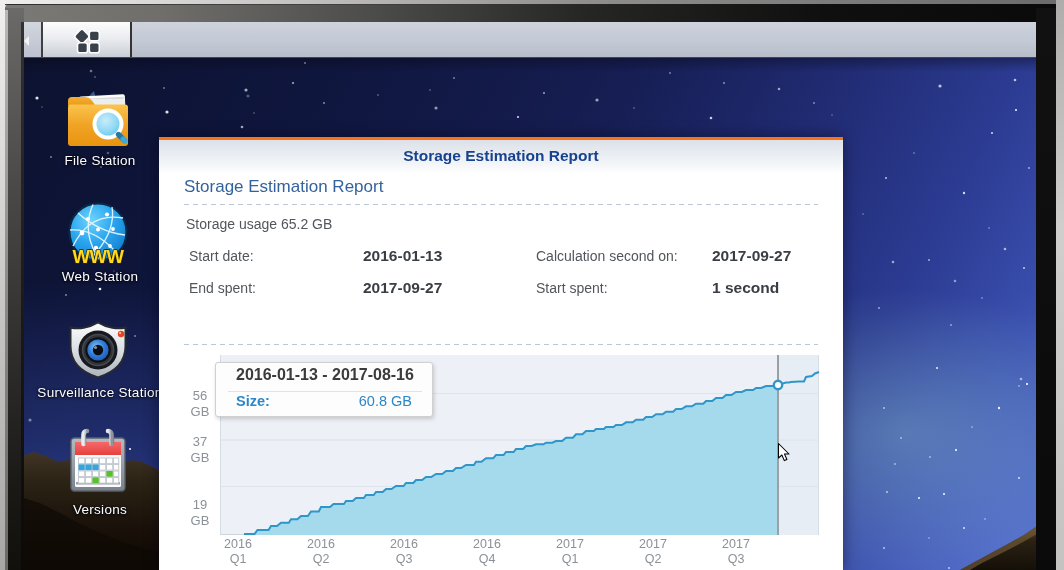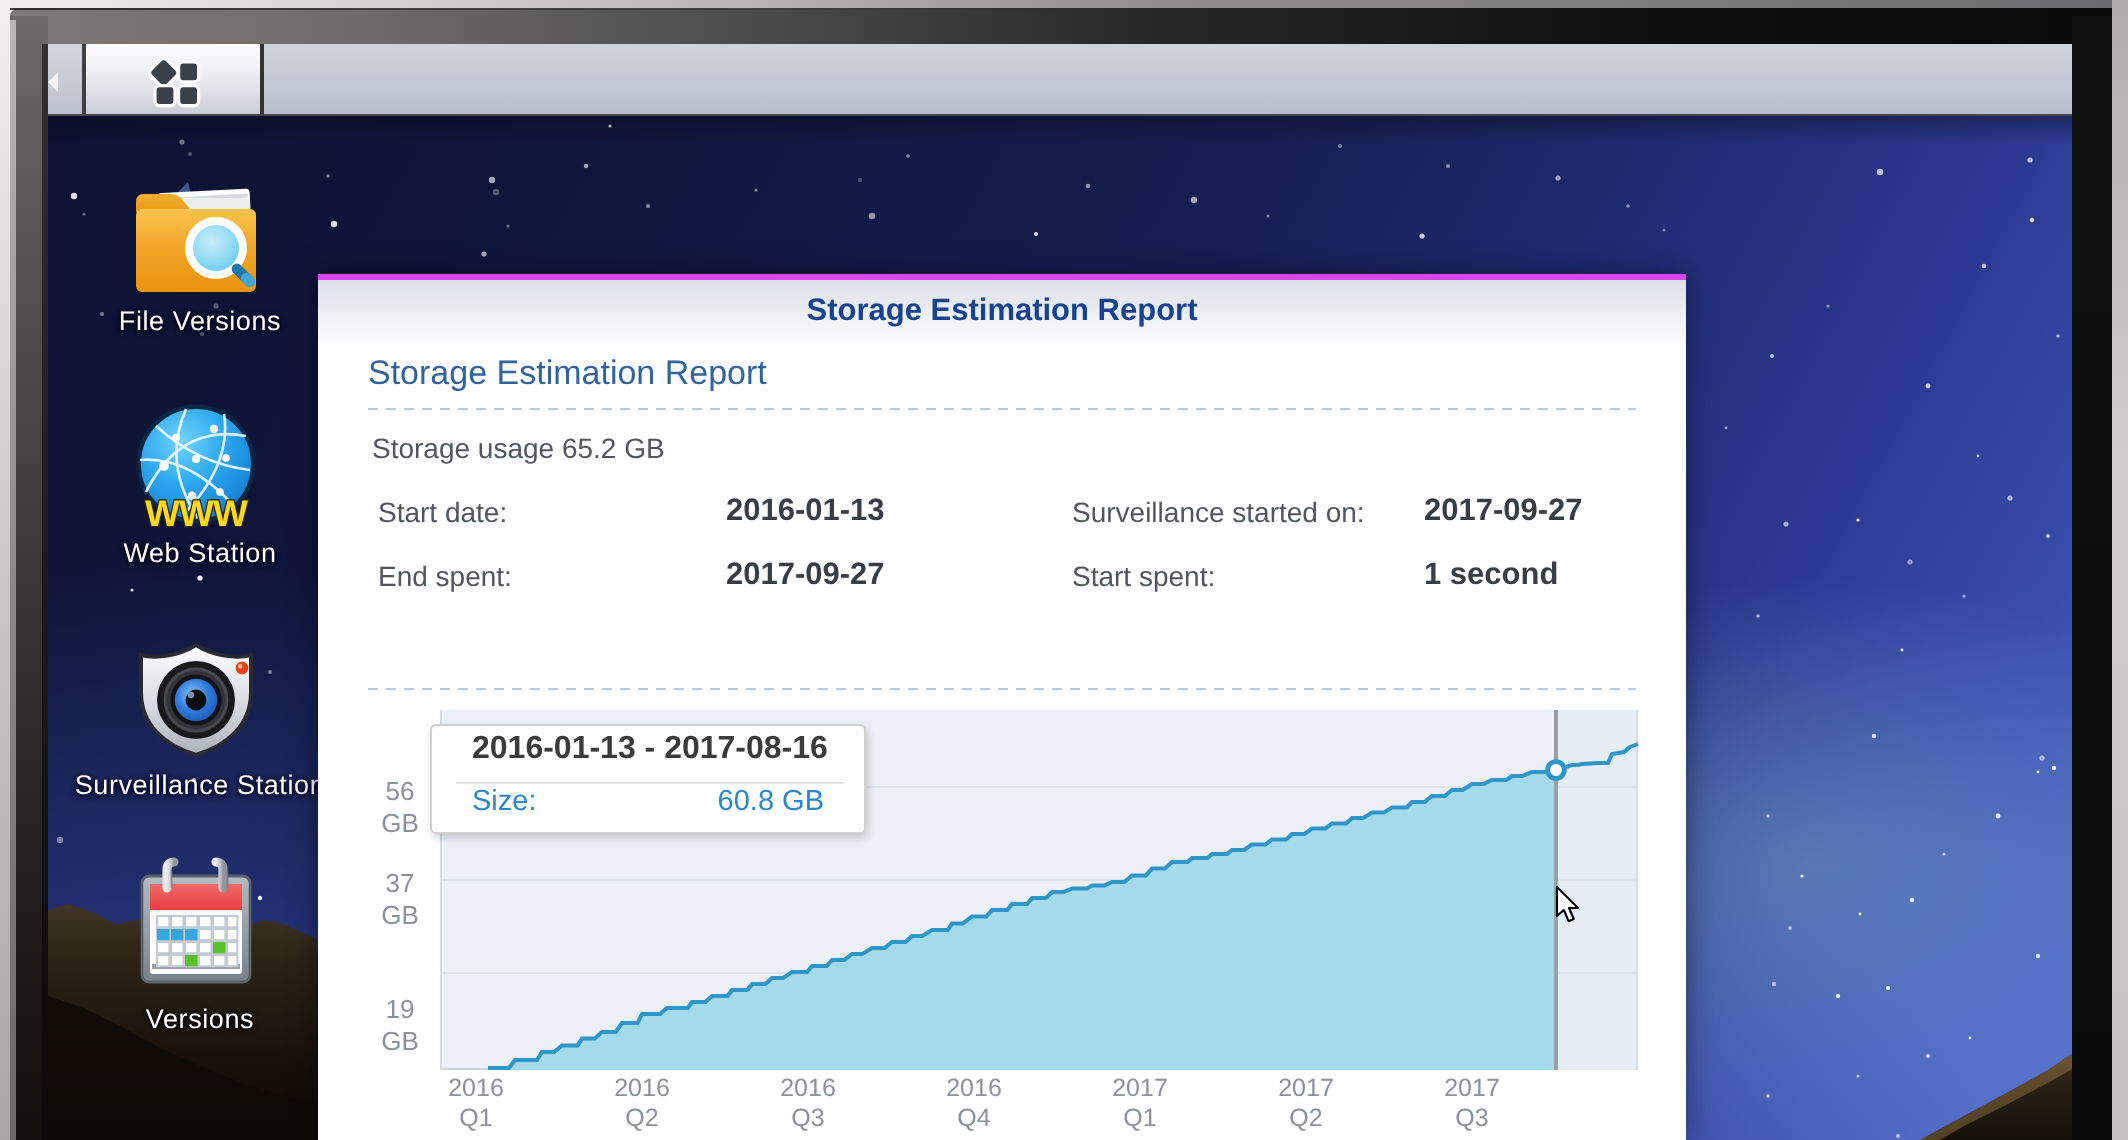--- a/index.html
+++ b/index.html
@@ -25,35 +25,35 @@
 #desktop{left:24px;top:58px;width:1013px;height:512px;overflow:hidden;
 background:
  linear-gradient(rgba(8,8,20,.38),rgba(8,8,20,0) 14px),
  radial-gradient(360px 230px at 87% 73%,rgba(132,186,196,.38),rgba(132,186,196,0) 62%),
  radial-gradient(560px 380px at 5% 97%,rgba(64,88,196,.62),rgba(64,88,196,0) 72%),
  radial-gradient(520px 400px at 100% 100%,rgba(115,145,225,.38),rgba(115,145,225,0) 70%),
  linear-gradient(118deg,#0c1230 0%,#101740 28%,#161e53 48%,#202b72 64%,#2c3b92 78%,#3a50b0 90%,#4a63c4 100%)}
 
 .iconlabel{position:absolute;width:160px;text-align:center;color:#fff;font-size:13.5px;letter-spacing:.3px;text-shadow:0 1px 3px rgba(0,0,10,.95),0 0 2px rgba(0,0,30,.8)}
 
-#win{left:159px;top:137px;width:684px;height:433px;background:#fff;border-top:3px solid #d946ef;box-shadow:0 0 14px rgba(0,0,20,.45)}
+#win{left:159px;top:137px;width:684px;height:433px;background:#fff;border-top:3px solid #f97316;box-shadow:0 0 14px rgba(0,0,20,.45)}
 #titlebar{position:absolute;left:0;top:0;width:100%;height:34px;background:linear-gradient(#dce1e9,#f6f8fa 80%,#fff);text-align:center;
 font-size:15.5px;font-weight:bold;color:#17428f;line-height:31px}
 .h1{position:absolute;left:25px;font-size:17px;color:#33639c}
 .dash{position:absolute;left:25px;width:634px;height:1px;background:repeating-linear-gradient(90deg,#b9c7d8 0,#b9c7d8 5px,transparent 5px,transparent 9px)}
 .lbl{position:absolute;font-size:14px;color:#51565c}
 .val{position:absolute;font-size:15.5px;font-weight:bold;color:#393e44}
 
 #chartwrap{position:absolute;left:61px;top:215px;width:599px;height:180px;background:#edf1f7;border-left:1px solid #d4dce4;border-bottom:1px solid #ccd4dc}
 .ylab{position:absolute;font-size:13px;color:#8b9197;text-align:center;width:26px;line-height:15.5px}
 .xlab{position:absolute;font-size:12.5px;color:#8b9197;text-align:center;width:60px;line-height:15px}
 #tooltip{position:absolute;left:56px;top:222px;width:218px;height:55px;background:#fdfdfe;border:1px solid #d0d0d0;border-radius:3px;box-shadow:1px 2px 4px rgba(0,0,0,.18)}
 #tooltip .tt1{position:absolute;left:20px;top:3px;font-size:16px;font-weight:bold;color:#3b3b3b}
 #tooltip .tthr{position:absolute;left:12px;top:28px;width:194px;border-top:1px solid #e2e2e2}
-#tooltip .tt2{position:absolute;left:20px;top:30px;font-size:14.5px;font-weight:normal;color:#2b87c7}
+#tooltip .tt2{position:absolute;left:20px;top:30px;font-size:14.5px;font-weight:bold;color:#2b87c7}
 #tooltip .tt3{position:absolute;right:20px;top:30px;font-size:14.5px;font-weight:normal;color:#2b87c7}
 </style></head>
 <body>
 <div id="desktop" class="abs">
 <svg id="bgsvg" width="1013" height="512" style="position:absolute;left:0;top:0">
 <g>
         <circle cx="646" cy="15" r="1.0" fill="#fff" opacity="0.42"></circle>
         <circle cx="143" cy="54" r="1.6" fill="#fff" opacity="0.87"></circle>
         <circle cx="90" cy="213" r="0.7" fill="#fff" opacity="0.32"></circle>
         <circle cx="877" cy="380" r="0.8" fill="#fff" opacity="0.89"></circle>
@@ -183,21 +183,21 @@
 <rect x="2" y="14.5" width="60" height="41.5" rx="3" fill="url(#fold)"></rect>
 <circle cx="42" cy="34" r="15.5" fill="#fff"></circle>
 <circle cx="42" cy="34" r="11.5" fill="url(#lens)"></circle>
 <g stroke="#2179ab" stroke-width="5.4" stroke-linecap="round">
         <line x1="52.5" y1="44.5" x2="58.5" y2="50.5"></line>
       </g>
 <g stroke="#3fa9d8" stroke-width="5.4" stroke-linecap="round">
         <line x1="57.2" y1="49.2" x2="58.8" y2="50.8"></line>
       </g>
 </svg>
-<div class="iconlabel" style="left:-4px;top:95px">File Versions</div>
+<div class="iconlabel" style="left:-4px;top:95px">File Station</div>
 <svg width="64" height="66" viewBox="0 0 64 66" style="position:absolute;left:42px;top:144px">
 <defs>
 <radialGradient id="glb" cx=".38" cy=".3" r=".85">
           <stop offset="0" stop-color="#6fd4fd"></stop>
           <stop offset=".45" stop-color="#2ba6ee"></stop>
           <stop offset="1" stop-color="#0b72c8"></stop>
         </radialGradient>
 </defs>
 <circle cx="32" cy="30" r="28.6" fill="url(#glb)" stroke="#0a2746" stroke-width="2.2"></circle>
 <g fill="none" stroke="#edf8ff" stroke-width="1.35" opacity=".92">
@@ -331,21 +331,21 @@
 <div id="shell-top" class="abs"></div>
 <div id="shell-left" class="abs"></div>
 <div id="shell-right" class="abs"></div>
 <div id="win" class="abs">
   <div id="titlebar">Storage Estimation Report</div>
   <div class="h1" style="top:37px">Storage Estimation Report</div>
   <div class="dash" style="top:64px"></div>
   <div class="lbl" style="left:27px;top:76px">Storage usage 65.2 GB</div>
   <div class="lbl" style="left:30px;top:108px">Start date:</div>
   <div class="val" style="left:204px;top:107px">2016-01-13</div>
-  <div class="lbl" style="left:377px;top:108px">Surveillance started on:</div>
+  <div class="lbl" style="left:377px;top:108px">Calculation second on:</div>
   <div class="val" style="left:553px;top:107px">2017-09-27</div>
   <div class="lbl" style="left:30px;top:140px">End spent:</div>
   <div class="val" style="left:204px;top:139px">2017-09-27</div>
   <div class="lbl" style="left:377px;top:140px">Start spent:</div>
   <div class="val" style="left:553px;top:139px">1 second</div>
   <div class="dash" style="top:204px"></div>
   <div class="ylab" style="left:28px;top:248px">56<br>GB</div>
   <div class="ylab" style="left:28px;top:294px">37<br>GB</div>
   <div class="ylab" style="left:28px;top:357px">19<br>GB</div>
   <div id="chartwrap">

